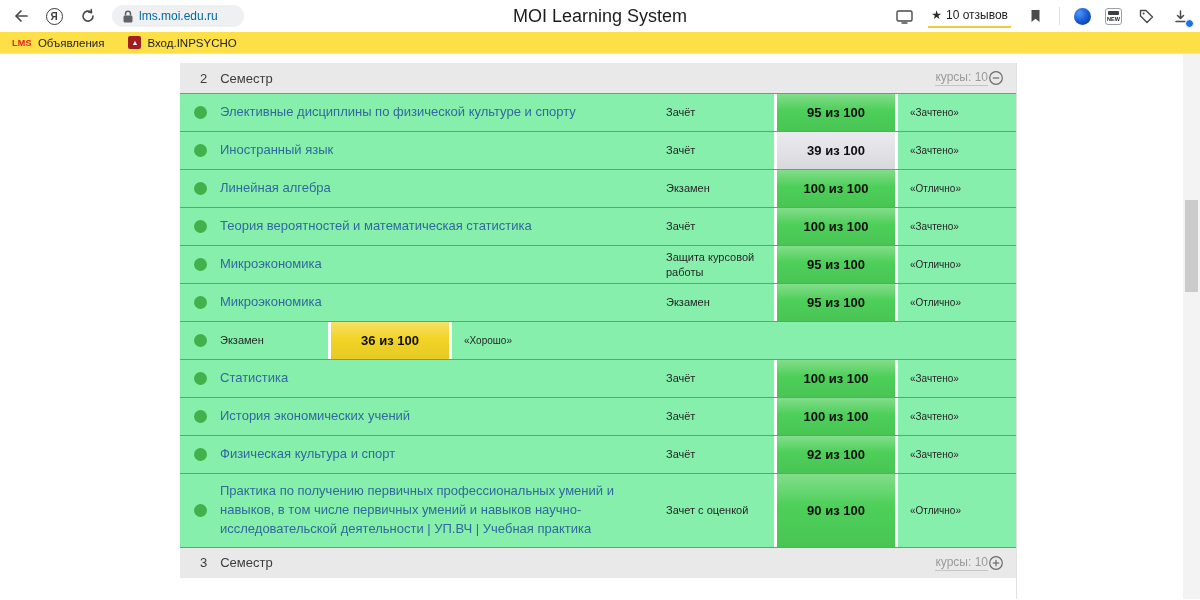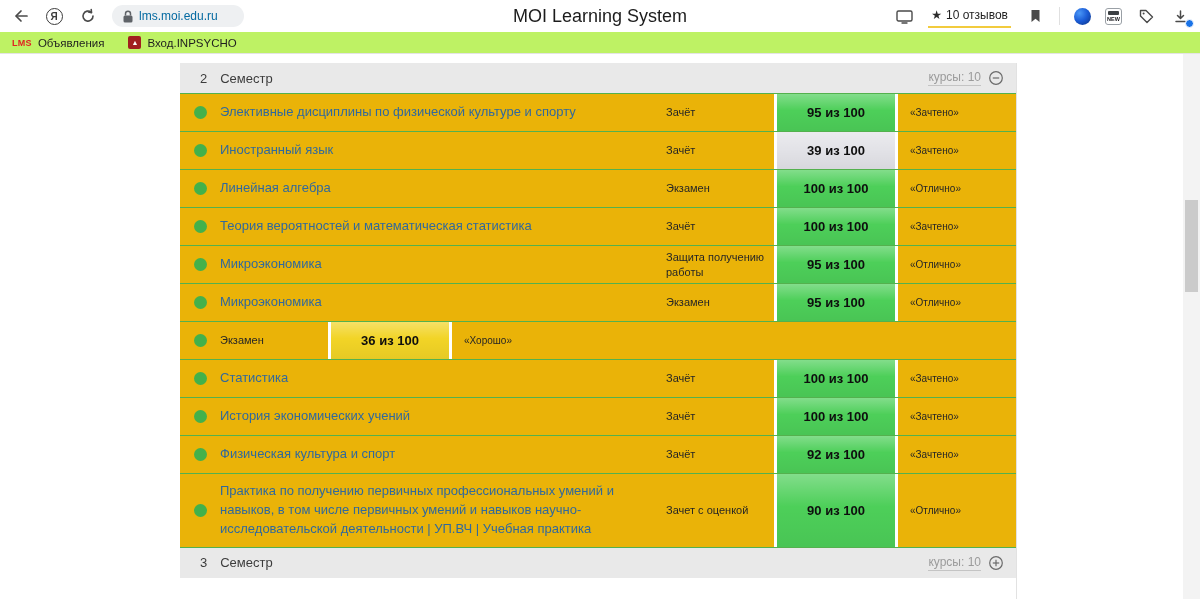--- a/index.html
+++ b/index.html
@@ -56,50 +56,50 @@
     background: #3c4043; border-radius: 1px;
   }
   .dl { position: relative; cursor: pointer; }
   .dl-badge {
     position: absolute; right: -4px; bottom: -2px; width: 9px; height: 9px;
     background: #1a73e8; border-radius: 50%; border: 1.5px solid #fff;
   }
 
   .bookmarks-bar {
     height: 22px; display: flex; align-items: center; gap: 24px;
-    padding: 0 12px; border-bottom: 1px solid #e4e4e4; background: #bef264;
+    padding: 0 12px; border-bottom: 1px solid #e4e4e4; background: #fde047;
   }
   .bm { display: flex; align-items: center; gap: 6px; font-size: 11.5px; color: #1f1f1f; cursor: pointer; }
   .lms-logo { color: #e02222; font-weight: 700; font-size: 9px; letter-spacing: .3px; }
   .red-square {
     width: 13px; height: 13px; background: #a11f1f; border-radius: 2px;
     color: #fff; font-size: 7px; display: flex; align-items: center; justify-content: center;
   }
 
   
   .content { position: relative; height: 545px; background: #fff; }
   .table-wrap { position: absolute; left: 180px; top: 9px; width: 836px; }
   .right-edge { position: absolute; left: 1016px; top: 9px; bottom: 0; width: 1px; background: #e2e2e2; }
 
   .sem-header {
     background: #e9e9e9; height: 30px; display: flex; align-items: center;
     padding: 0 12px 0 20px; font-size: 13px; color: #3c3c3c;
   }
   .sem-num { margin-right: 13px; }
-  .sem-right { margin-left: auto; display: flex; align-items: center; gap: 7px; }
+  .sem-right { margin-left: auto; display: flex; align-items: center; }
   .courses-link {
     font-size: 12px; color: #9b9b9b; border-bottom: 1px solid #c4c4c4;
     padding-bottom: 1px; cursor: pointer;
   }
   .circle-btn { display: inline-flex; cursor: pointer; }
 
   .rows { border-top: 1px solid #54b14e; }
   .row {
     display: flex; align-items: stretch; border-bottom: 1px solid #54b14e;
-    min-height: 38px; background: #eab308;
+    min-height: 38px; background: #86efac;
   }
   .cell { display: flex; align-items: center; }
   .cell-dot { width: 40px; justify-content: center; flex: none; }
   .dot { width: 13px; height: 13px; border-radius: 50%; background: #43b14b; }
   .cell-name { flex: 1; padding: 8px 14px 8px 0; }
   .course-link {
     color: #31699c; font-size: 13px; line-height: 1.45; text-decoration: none;
     max-width: 400px; display: inline-block; cursor: pointer;
   }
   .cell-exam { width: 108px; flex: none; font-size: 11px; color: #262626; line-height: 1.35; padding-right: 4px; }
@@ -268,21 +268,21 @@
     <div class="cell cell-grade">«Зачтено»</div>
   </div>
 
   <div class="row">
     <div class="cell cell-dot">
       <span class="dot"></span>
     </div>
     <div class="cell cell-name">
       <a href="#" class="course-link">Микроэкономика</a>
     </div>
-    <div class="cell cell-exam">Защита получению работы</div>
+    <div class="cell cell-exam">Защита курсовой работы</div>
     <div class="cell cell-score" style="background-color: rgb(77, 207, 89);">95 из 100</div>
     <div class="cell cell-grade">«Отлично»</div>
   </div>
 
   <div class="row">
     <div class="cell cell-dot">
       <span class="dot"></span>
     </div>
     <div class="cell cell-name">
       <a href="#" class="course-link">Микроэкономика</a>

